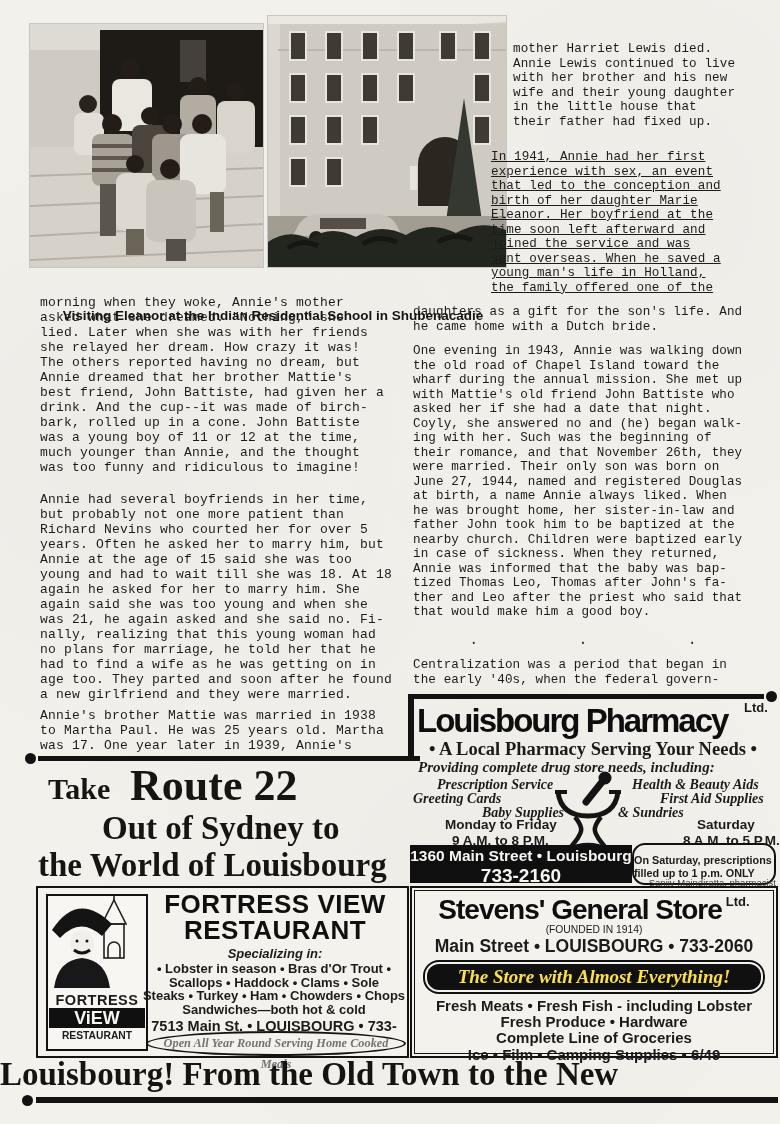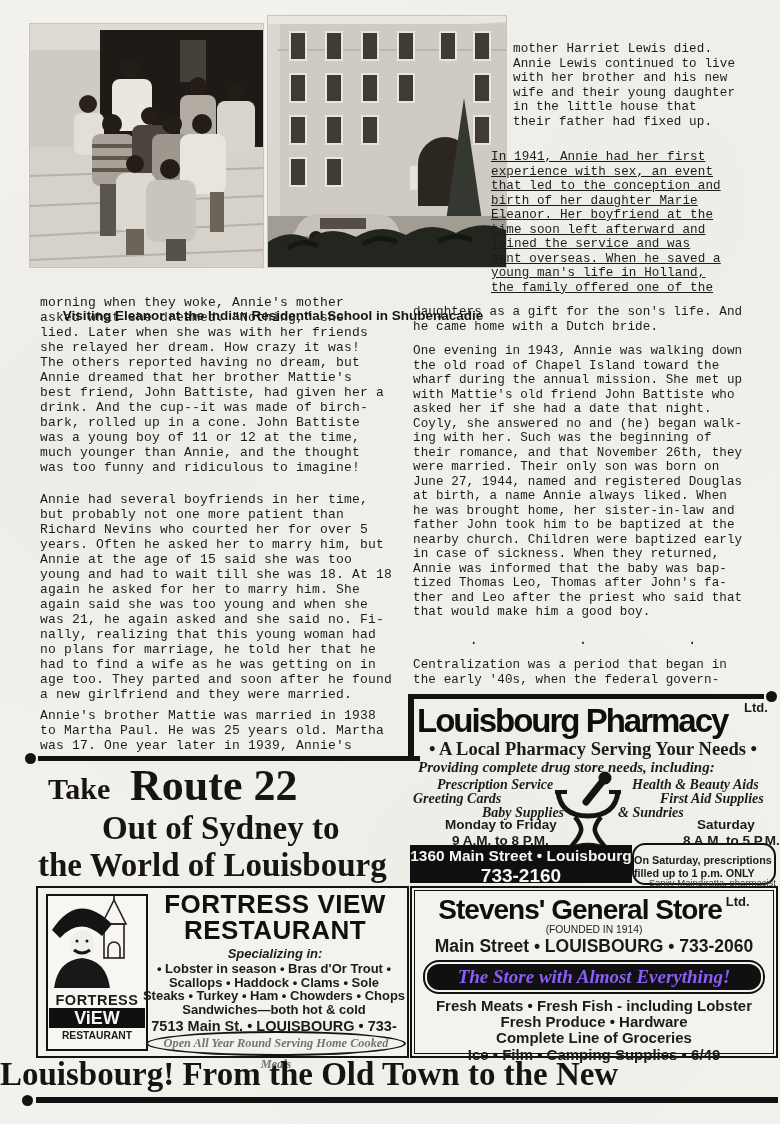--- a/index.html
+++ b/index.html
@@ -29,21 +29,21 @@
   .box{border:2.5px solid #131313;}
   .ft-head{font-weight:700;text-align:center;font-size:26px;letter-spacing:.5px;color:#101010;}
   .ft-menu{font-weight:700;font-size:13px;line-height:13.5px;text-align:center;white-space:pre-line;}
   .ft-oval{border:2px solid #141414;border-radius:50%;text-align:center;font-style:italic;font-weight:700;font-size:12.3px;color:#737373;}
   
   .st-outer{border:2px solid #121212;}
   .st-inner{position:absolute;inset:2px;border:1.5px solid #121212;}
   .st-name{font-weight:700;font-size:28px;letter-spacing:-1px;color:#0e0e0e;}
   .st-lines{font-weight:700;font-size:15px;line-height:16.2px;text-align:center;white-space:pre-line;}
   .sl-outer{border:2px solid #111;border-radius:16px;padding:2px;}
-  .sl-inner{background:#101010;border-radius:12px;color:#8b5cf6;text-align:center;font-weight:700;font-style:italic;font-size:19px;line-height:26px;}
+  .sl-inner{background:#101010;border-radius:12px;color:#fde047;text-align:center;font-weight:700;font-style:italic;font-size:19px;line-height:26px;}
   .texture{position:absolute;inset:0;pointer-events:none;background:
     radial-gradient(circle at 15% 40%, rgba(0,0,0,0.025), transparent 40%),
     radial-gradient(circle at 82% 18%, rgba(0,0,0,0.02), transparent 40%),
     radial-gradient(circle at 60% 78%, rgba(0,0,0,0.02), transparent 45%);}
 </style>
 </head>
 <body>
 
 <div class="page">
   <div class="texture"></div>

